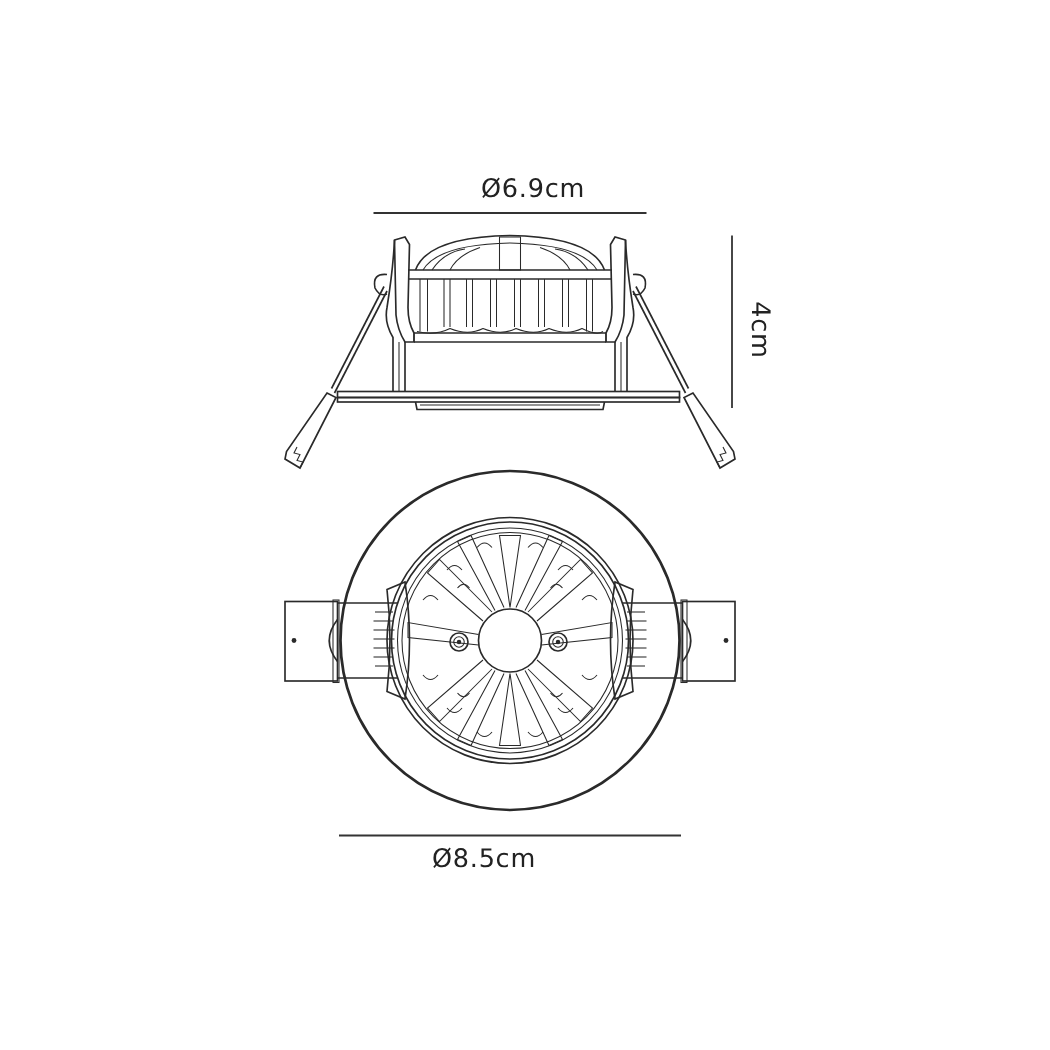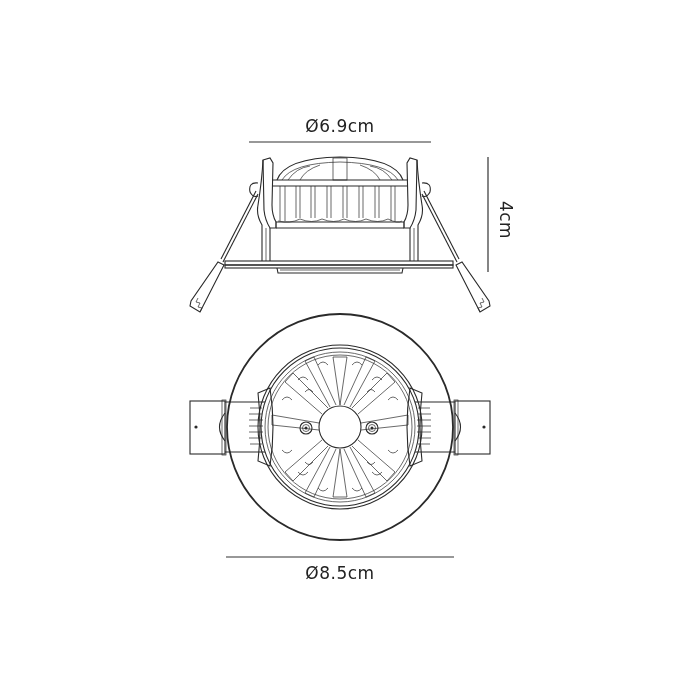--- a/index.html
+++ b/index.html
@@ -1,20 +1,20 @@
 <!DOCTYPE html>
 <html><head>
 <meta charset="utf-8">
 <style>
   html, body { margin: 0; padding: 0; background: #ffffff; }
   body { width: 700px; height: 700px; position: relative; overflow: hidden; font-family: "DejaVu Sans", sans-serif; }
   #canvas { position: absolute; left: 0; top: 0; width: 700px; height: 700px; }
   .dim-label { position: absolute; font-size: 17px; color: #222; letter-spacing: 0.5px; white-space: nowrap; }
-  #lbl-top { left: 290px; top: 116px; width: 100px; text-align: center; }
-  #lbl-bottom { left: 288px; top: 563px; width: 104px; text-align: center; }
+  #lbl-top { left: 290px; top: 116px; width: 100px; text-align: right; }
+  #lbl-bottom { left: 288px; top: 563px; width: 104px; text-align: left; }
   #lbl-side { left: 486px; top: 200px; width: 40px; height: 40px; transform: rotate(90deg); transform-origin: 20px 20px; text-align: center; line-height: 40px; }
   svg .ln { fill: none; stroke: #2a2a2a; stroke-width: 1.1; }
   svg .th { fill: none; stroke: #2a2a2a; stroke-width: 0.7; }
   svg .bold { fill: none; stroke: #2a2a2a; stroke-width: 1.8; }
   svg .dim { fill: none; stroke: #333; stroke-width: 1.2; }
 </style>
 </head>
 <body>
 
 <div id="canvas">

